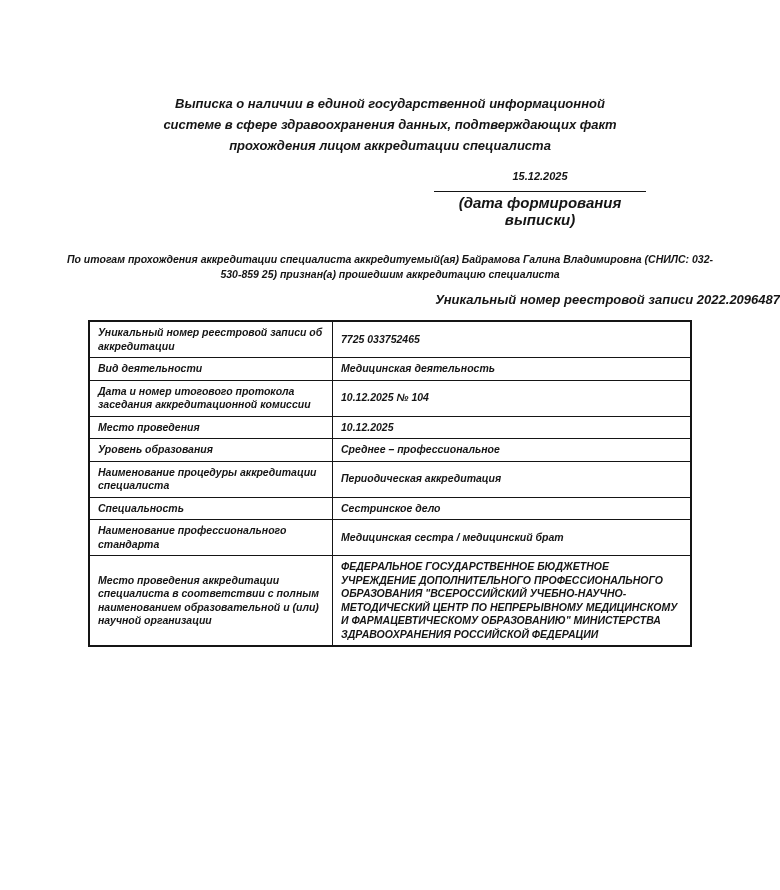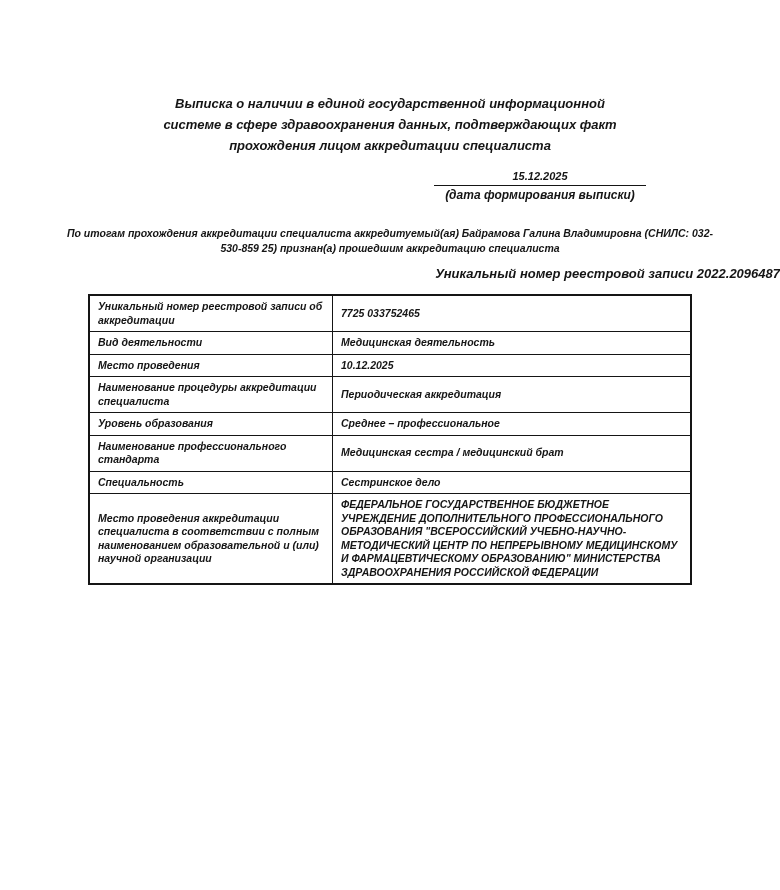--- a/index.html
+++ b/index.html
@@ -30,25 +30,25 @@
     font-size: 13px;
     line-height: 21px;
   }
   .date-block {
     width: 212px;
     margin: 14px 0 0 434px;
     text-align: center;
   }
   .date-value {
     font-size: 11px;
-    padding-bottom: 3px;
+    padding-bottom: 9px;
     border-bottom: 1.6px solid #151515;
   }
   .date-caption {
-    font-size: 12px;
+    font-size: 15px;
     padding-top: 2px;
   }
   .intro {
     width: 664px;
     margin: 24px auto 0;
     text-align: center;
     font-size: 10.5px;
     line-height: 14.5px;
   }
   .section-heading {
@@ -108,38 +108,42 @@
     <tbody>
       <tr>
         <td class="cell-label">Уникальный номер реестровой записи об аккредитации</td>
         <td class="cell-value">7725 033752465</td>
       </tr>
       <tr>
         <td class="cell-label">Вид деятельности</td>
         <td class="cell-value">Медицинская деятельность</td>
       </tr>
       <tr>
+        <td class="cell-label">Дата и номер итогового протокола заседания аккредитационной комиссии</td>
+        <td class="cell-value">10.12.2025 № 104</td>
+      </tr>
+      <tr>
         <td class="cell-label">Место проведения</td>
         <td class="cell-value">10.12.2025</td>
+      </tr>
+      <tr>
+        <td class="cell-label">Уровень образования</td>
+        <td class="cell-value">Среднее – профессиональное</td>
       </tr>
       <tr>
         <td class="cell-label">Наименование процедуры аккредитации специалиста</td>
         <td class="cell-value">Периодическая аккредитация</td>
       </tr>
       <tr>
-        <td class="cell-label">Уровень образования</td>
-        <td class="cell-value">Среднее – профессиональное</td>
+        <td class="cell-label">Специальность</td>
+        <td class="cell-value">Сестринское дело</td>
       </tr>
       <tr>
         <td class="cell-label">Наименование профессионального стандарта</td>
         <td class="cell-value">Медицинская сестра / медицинский брат</td>
-      </tr>
-      <tr>
-        <td class="cell-label">Специальность</td>
-        <td class="cell-value">Сестринское дело</td>
       </tr>
       <tr>
         <td class="cell-label">Место проведения аккредитации специалиста в соответствии с полным наименованием образовательной и (или) научной организации</td>
         <td class="cell-value">ФЕДЕРАЛЬНОЕ ГОСУДАРСТВЕННОЕ БЮДЖЕТНОЕ УЧРЕЖДЕНИЕ ДОПОЛНИТЕЛЬНОГО ПРОФЕССИОНАЛЬНОГО ОБРАЗОВАНИЯ "ВСЕРОССИЙСКИЙ УЧЕБНО-НАУЧНО-МЕТОДИЧЕСКИЙ ЦЕНТР ПО НЕПРЕРЫВНОМУ МЕДИЦИНСКОМУ И ФАРМАЦЕВТИЧЕСКОМУ ОБРАЗОВАНИЮ" МИНИСТЕРСТВА ЗДРАВООХРАНЕНИЯ РОССИЙСКОЙ ФЕДЕРАЦИИ</td>
       </tr>
     </tbody>
   </table>
 
 </div>
 

